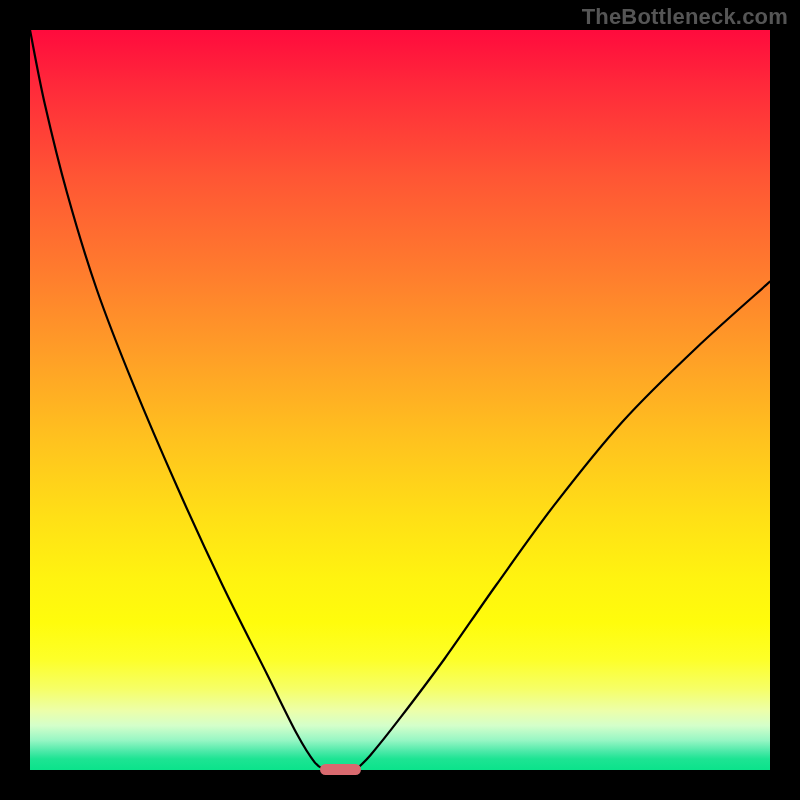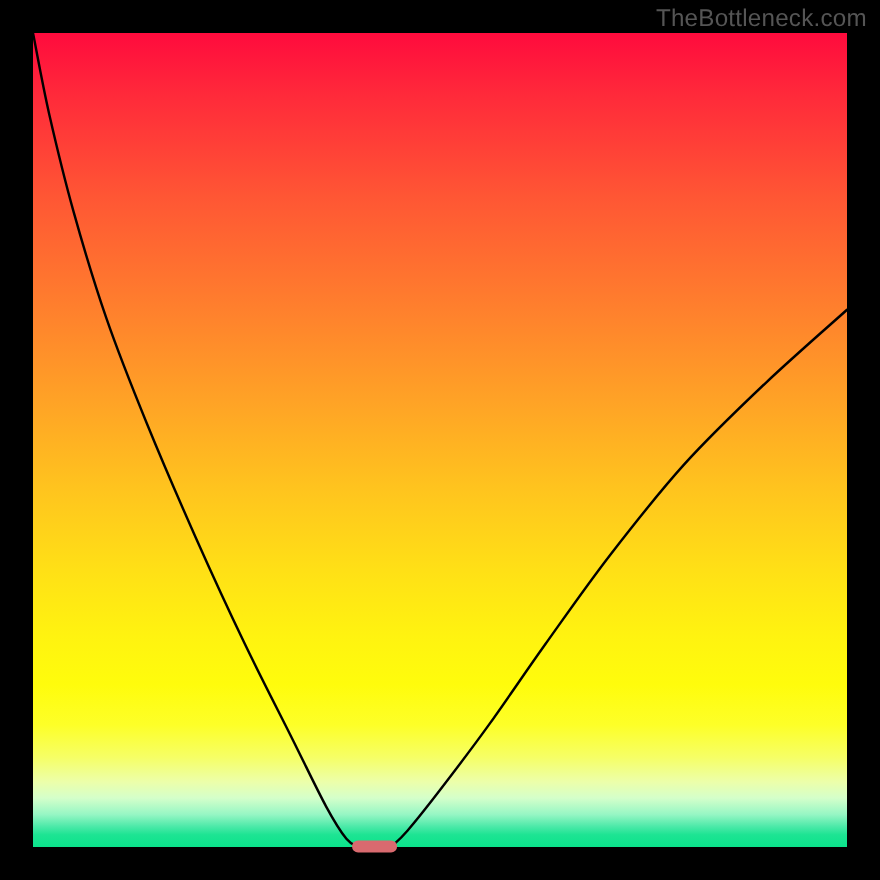--- a/index.html
+++ b/index.html
@@ -10,21 +10,21 @@
     position: relative;
     overflow: hidden;
     font-family: Arial, sans-serif;
   }
   .watermark {
     position: absolute;
     top: 4px;
     right: 12px;
     color: #555;
     font-size: 22px;
-    font-weight: 400;
+    font-weight: 700;
     z-index: 10;
     letter-spacing: 0.2px;
   }
   .plot-frame {
     position: absolute;
     top: 30px;
     left: 30px;
     width: 740px;
     height: 740px;
     background: #000;

